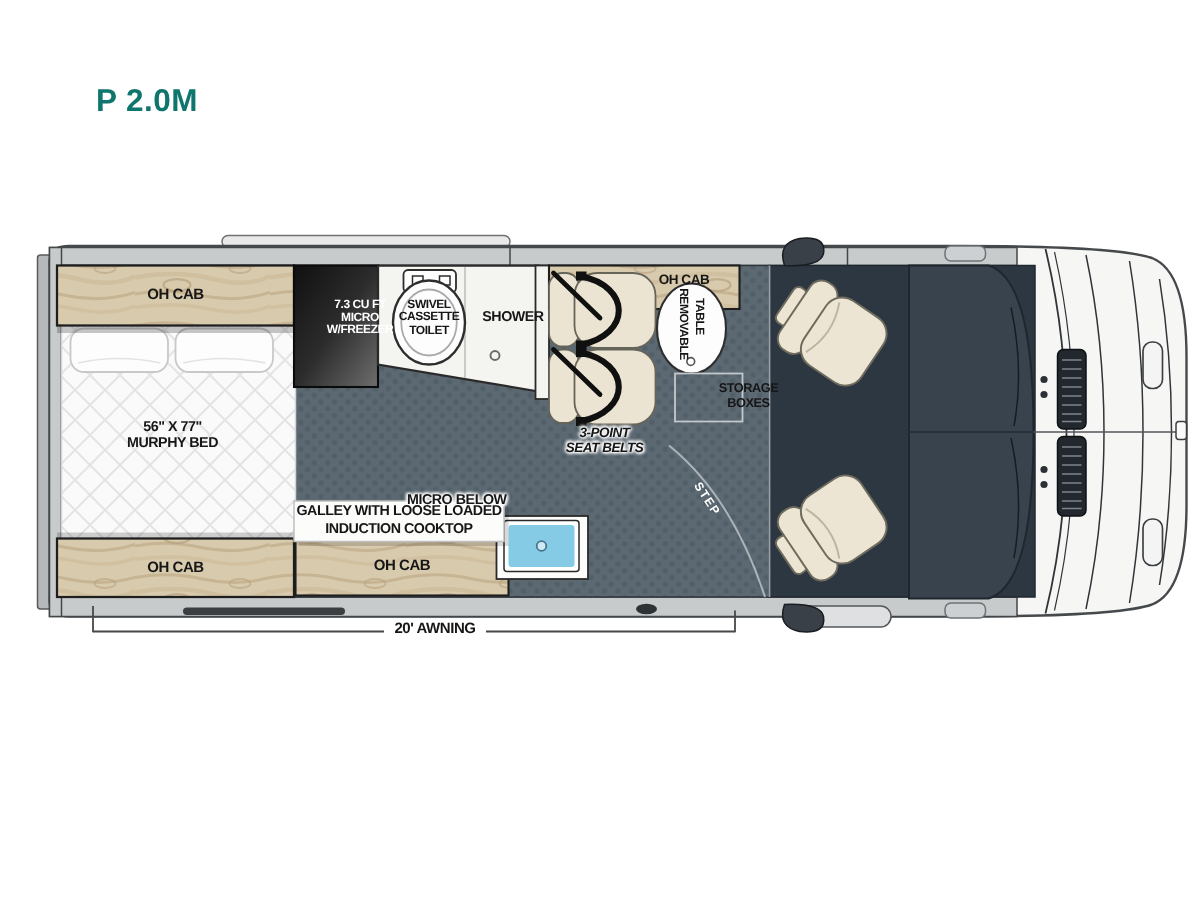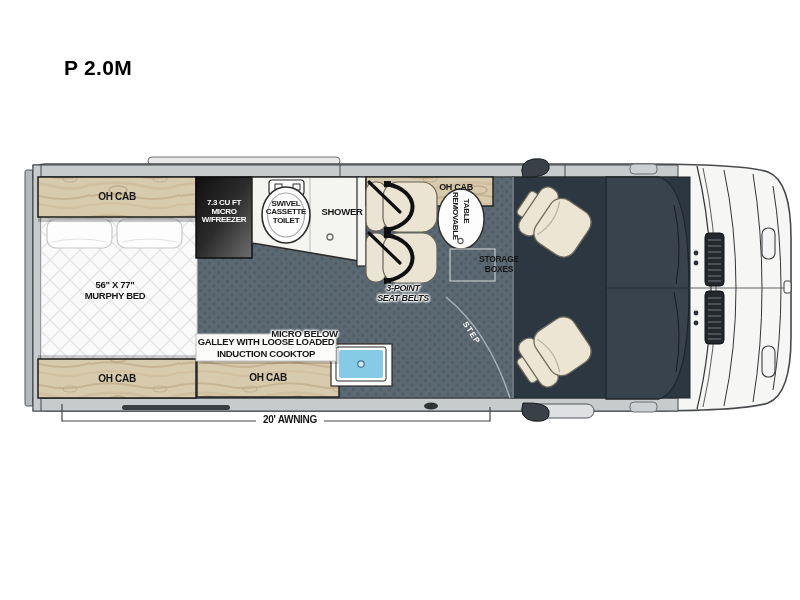--- a/index.html
+++ b/index.html
@@ -3,21 +3,21 @@
 <meta charset="utf-8">
 <style>
   html,body{margin:0;padding:0;}
   body{
     width:800px;height:600px;position:relative;overflow:hidden;
     background:#ffffff;
     font-family:"Liberation Sans", sans-serif;
   }
   .title{
     position:absolute;left:64px;top:56px;
-    font-size:21px;font-weight:600;color:#000000;letter-spacing:.3px;
+    font-size:21px;font-weight:600;color:#0f766e;letter-spacing:.3px;
   }
   .plan{position:absolute;left:0;top:0;width:800px;height:600px;}
   .plan svg{position:absolute;left:0;top:0;}
   .lbl{
     position:absolute;font-weight:bold;color:#161616;white-space:nowrap;
     transform:translate(-50%,-50%);text-align:center;letter-spacing:-0.3px;line-height:1;
   }
   .lbl.white{color:#ffffff;}
   .glow{text-shadow:0 0 2px #fff,0 0 2px #fff,0 0 3px #fff,0 0 3px #fff,1px 1px 2px #fff,-1px -1px 2px #fff;}
   .rot90{transform:translate(-50%,-50%) rotate(90deg);}
@@ -209,21 +209,21 @@
 
 <div class="lbl" style="left:117px;top:197px;font-size:10px;">OH CAB</div>
 
 <div class="lbl stack" style="left:115px;top:290px;font-size:9.5px;line-height:11px;">
   <div>56" X 77"</div>
   <div>MURPHY BED</div>
 </div>
 
 <div class="lbl" style="left:117px;top:379px;font-size:10px;">OH CAB</div>
 
-<div class="lbl white stack" style="left:224px;top:212px;font-size:8px;line-height:8.5px;">
+<div class="lbl white stack" style="left:240px;top:212px;font-size:8px;line-height:8.5px;">
   <div>7.3 CU FT</div>
   <div>MICRO</div>
   <div>W/FREEZER</div>
 </div>
 
 <div class="lbl stack" style="left:286px;top:212px;font-size:8px;line-height:8.3px;">
   <div>SWIVEL</div>
   <div>CASSETTE</div>
   <div>TOILET</div>
 </div>

